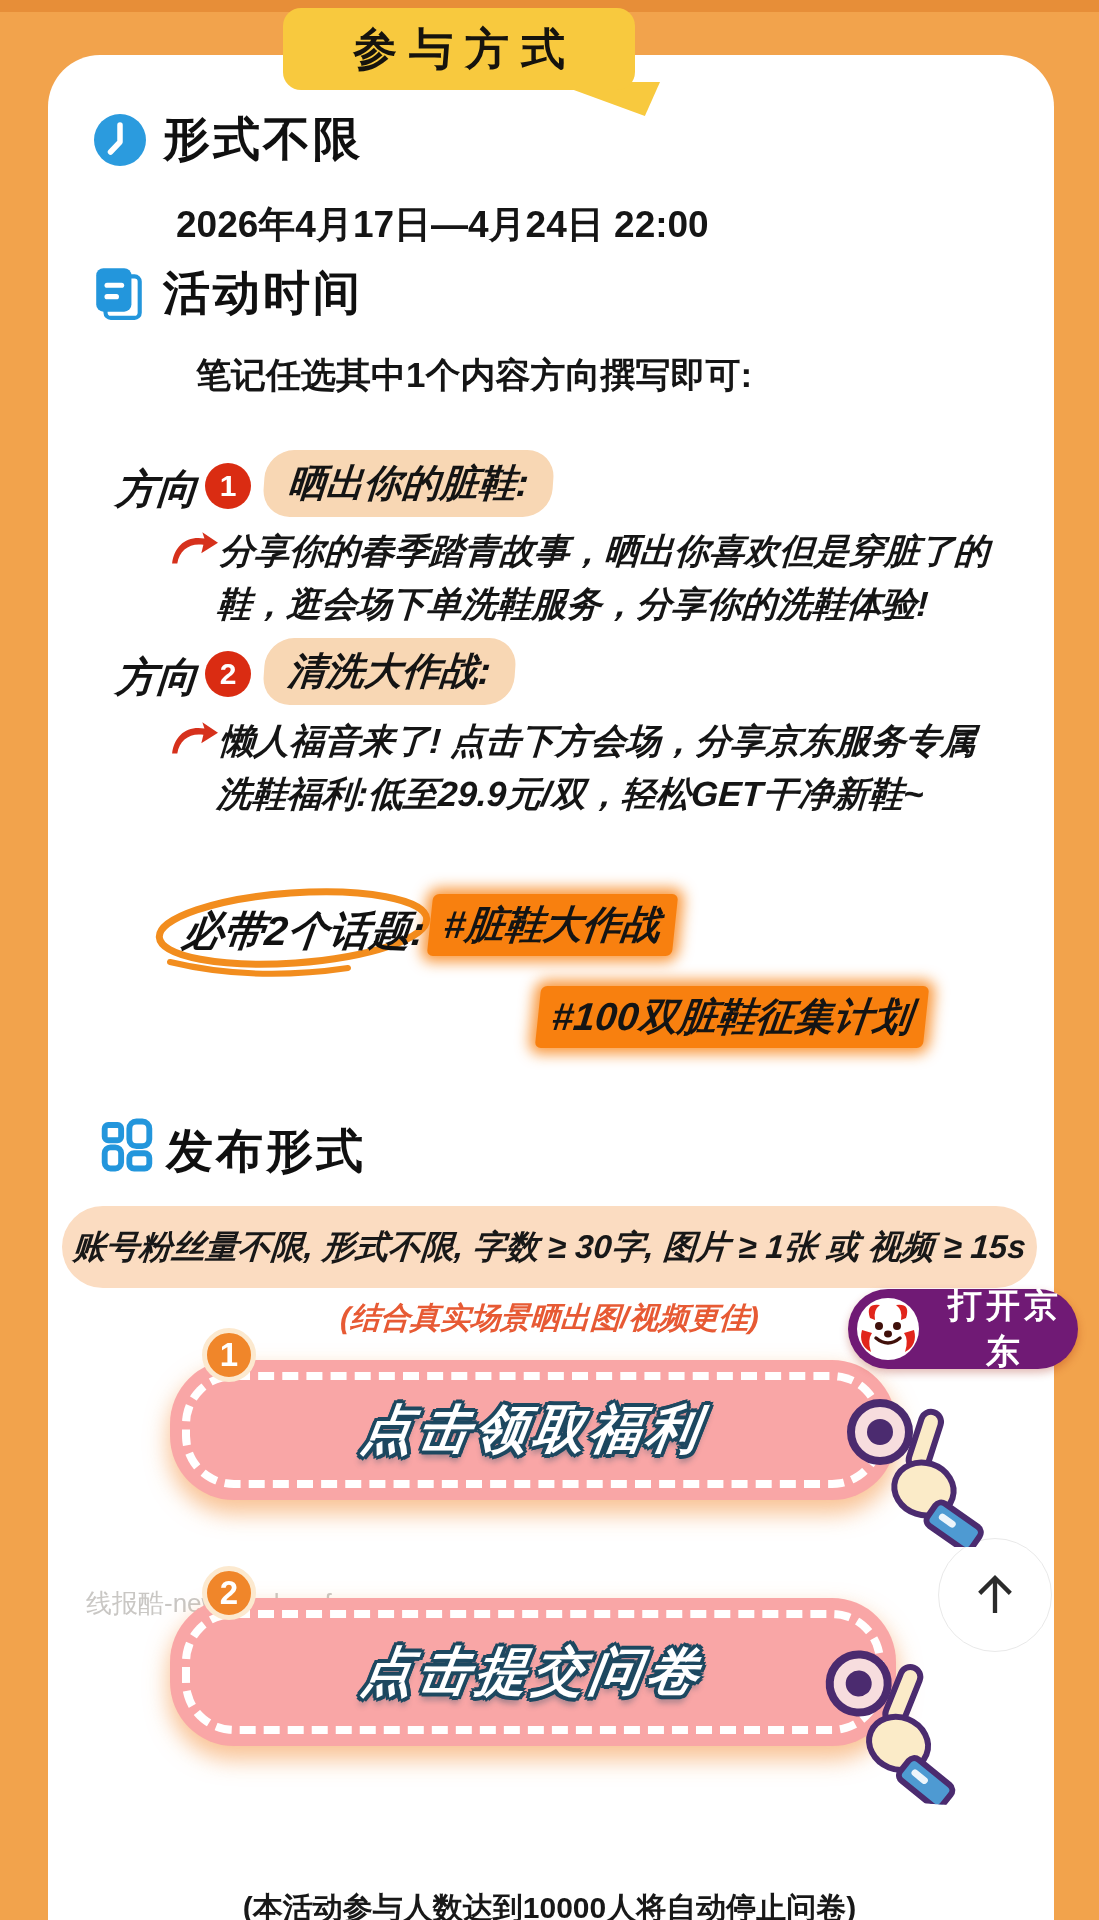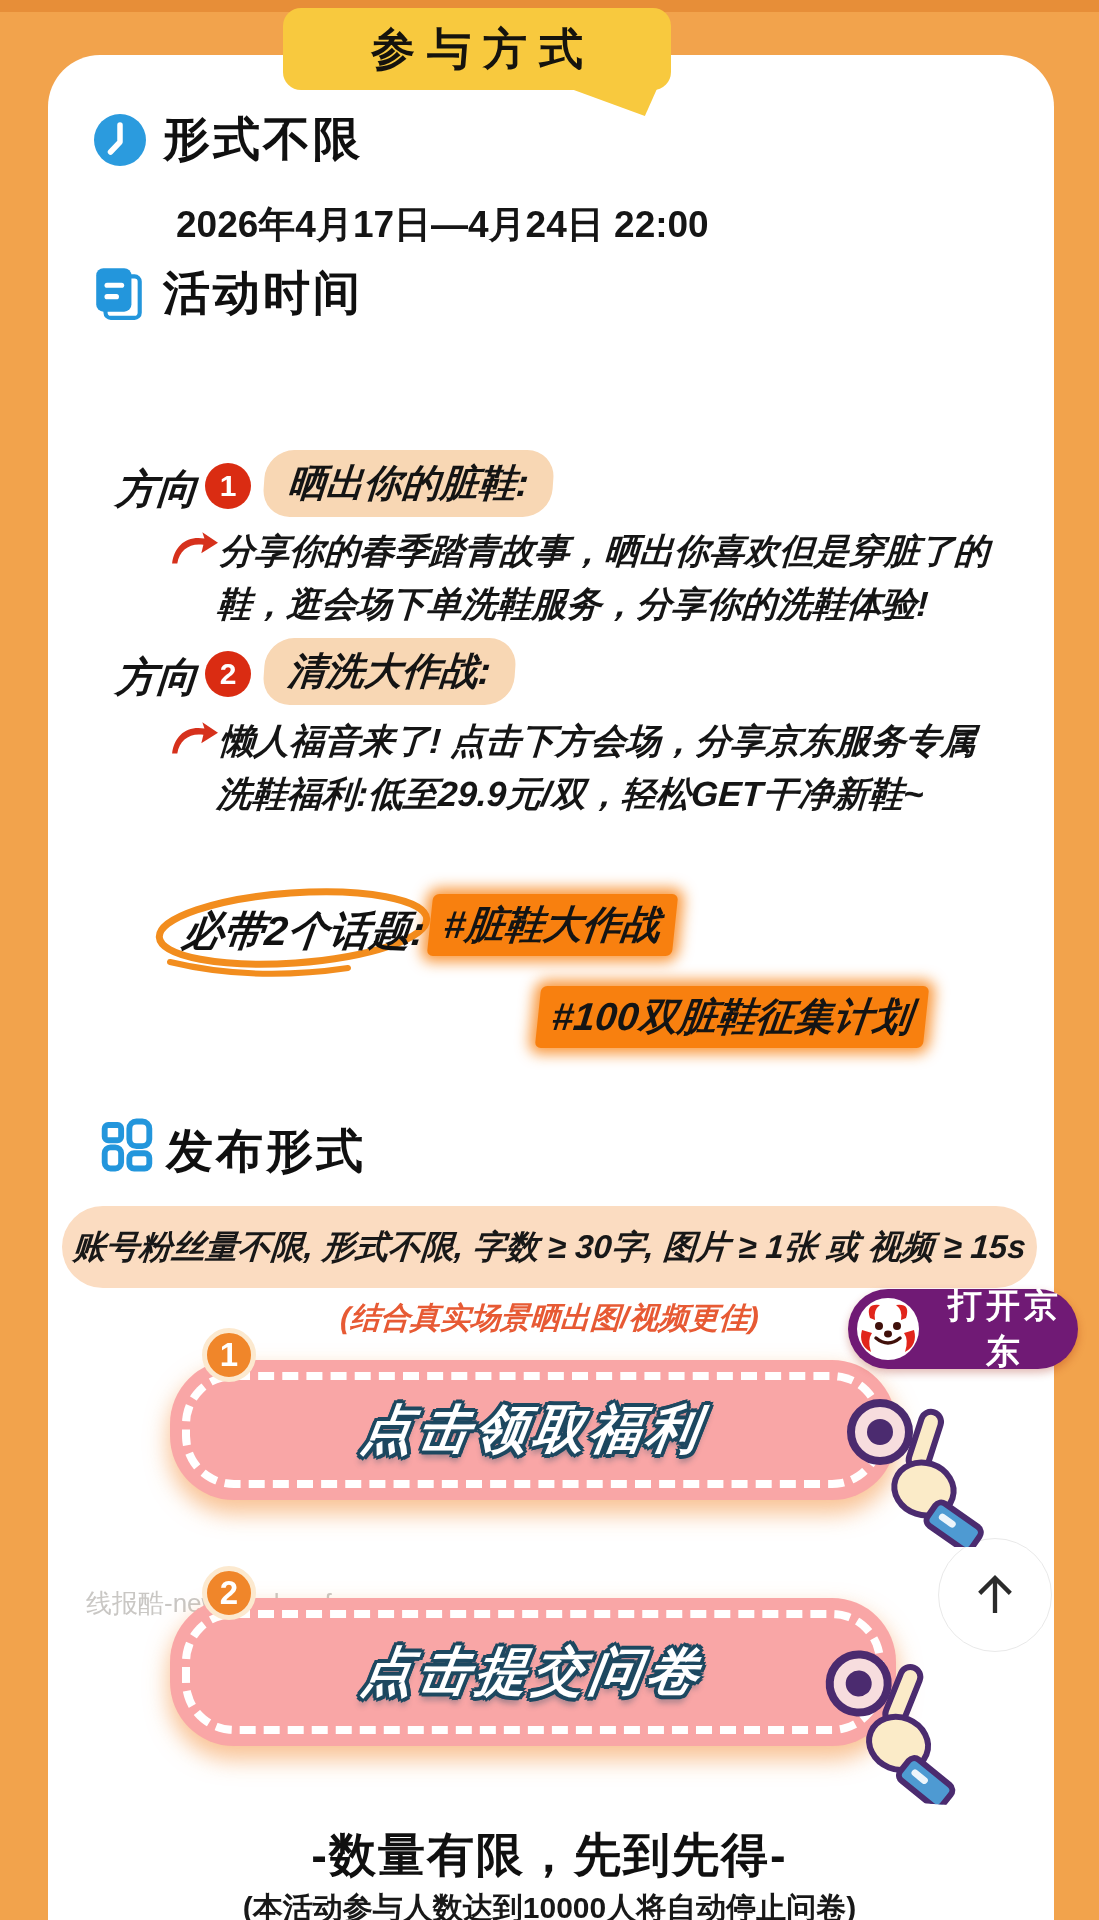--- a/index.html
+++ b/index.html
@@ -3,21 +3,21 @@
 <meta charset="utf-8">
 <style>
   * { margin:0; padding:0; box-sizing:border-box; }
   html,body { background:#888; }
   body { font-family:"Liberation Sans","DejaVu Sans",sans-serif; }
   .page { position:relative; width:1099px; height:1920px; background:#F2A34C; overflow:hidden; margin:0 auto; }
   .top-strip { position:absolute; left:0; top:0; width:100%; height:12px; background:#E78E38; }
   .card { position:absolute; left:48px; top:55px; width:1006px; height:1865px; background:#ffffff; border-radius:52px 52px 0 0; }
 
   
-  .bubble { position:absolute; left:283px; top:8px; width:388px; height:82px; background:#F8C93E; border-radius:18px; display:flex; align-items:center; justify-content:center; z-index:5; }
+  .bubble { position:absolute; left:283px; top:8px; width:352px; height:82px; background:#F8C93E; border-radius:18px; display:flex; align-items:center; justify-content:center; z-index:5; }
   .bubble span { font-size:44px; font-weight:900; color:#15130e; letter-spacing:12px; padding-left:12px; }
   .bubble-tail { position:absolute; left:552px; top:82px; width:108px; height:34px; background:#F8C93E; clip-path:polygon(0 0,100% 0,86% 100%); z-index:4; }
 
   
   .sec-icon { position:absolute; z-index:2; }
   .sec-title { position:absolute; font-size:47px; font-weight:900; color:#101010; letter-spacing:3px; z-index:2; }
   .body-text { position:absolute; color:#151515; z-index:2; }
 
   .date-line { left:168px; top:200px; font-size:37px; font-weight:700;margin-left:8px; }
   .intro-line { left:196px; top:352px; font-size:35px; font-weight:700; }
@@ -89,20 +89,21 @@
 
   <div class="sec-icon" style="left:90px;top:264px;">
     <svg width="58" height="58" viewBox="0 0 56 56">
         <rect x="15" y="12" width="33" height="40" rx="5" fill="#fff" stroke="#2396DC" stroke-width="4"></rect>
         <rect x="6" y="4" width="34" height="42" rx="7" fill="#2396DC"></rect>
         <rect x="14" y="18" width="19" height="5" rx="2.5" fill="#fff"></rect>
         <rect x="14" y="29" width="14" height="5" rx="2.5" fill="#fff"></rect>
       </svg>
   </div>
   <div class="sec-title" style="left:163px;top:262px;">活动时间</div>
+  <div class="body-text intro-line">笔记任选其中1个内容方向撰写即可:</div>
 
   <div class="dir-label" style="left:116px;top:462px;">方向</div>
   <div class="dir-badge" style="left:205px;top:463px;">1</div>
   <div class="dir-pill" style="left:264px;top:450px;">晒出你的脏鞋:</div>
   <div class="arrow-ic" style="left:170px;top:532px;">
     <svg width="48" height="34" viewBox="0 0 46 32">
         <path d="M2 30 C4 13 16 3 33 6 L31 0 L46 10 L30 20 L32 12 C19 10 9 17 7 30 Z" fill="#D6311C"></path>
       </svg>
   </div>
   <div class="dir-desc" style="left:218px;top:524px;">分享你的春季踏青故事，晒出你喜欢但是穿脏了的鞋，逛会场下单洗鞋服务，分享你的洗鞋体验!</div>
@@ -201,15 +202,14 @@
           <rect x="60" y="20" width="20" height="60" rx="10" fill="#FBEBC8" stroke="#4B2B6F" stroke-width="6"></rect>
           <ellipse cx="84" cy="96" rx="30" ry="26" fill="#FBEBC8" stroke="#4B2B6F" stroke-width="6"></ellipse>
         </g>
         <g transform="rotate(35 110 135)">
           <rect x="84" y="120" width="54" height="27" rx="7" fill="#4E9AD2" stroke="#4B2B6F" stroke-width="6"></rect>
           <rect x="93" y="129" width="19" height="7" rx="3.5" fill="#fff" opacity=".9"></rect>
         </g>
       </svg>
   </div>
 
-  <div class="foot-head">-数量有限，先到先得-</div>
   <div class="foot-note">(本活动参与人数达到10000人将自动停止问卷)</div>
 </div>
 
 </body></html>

